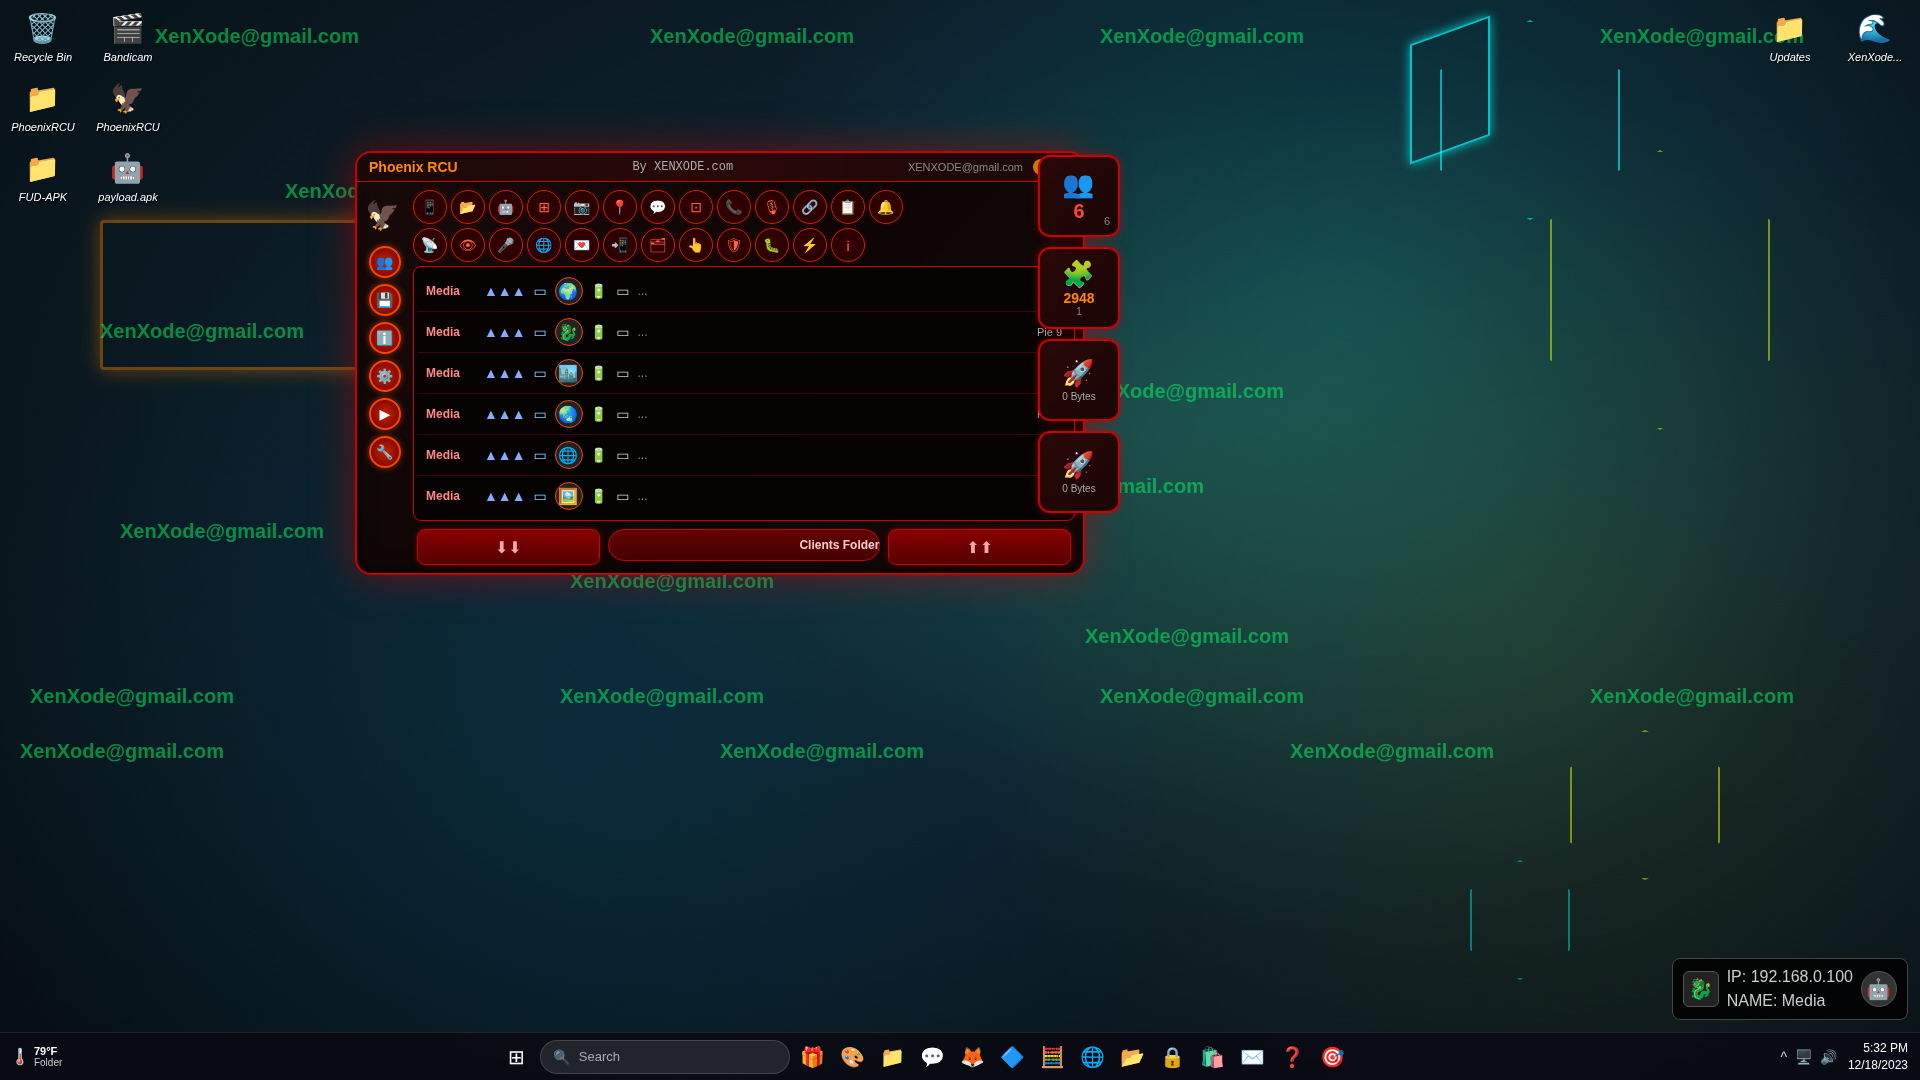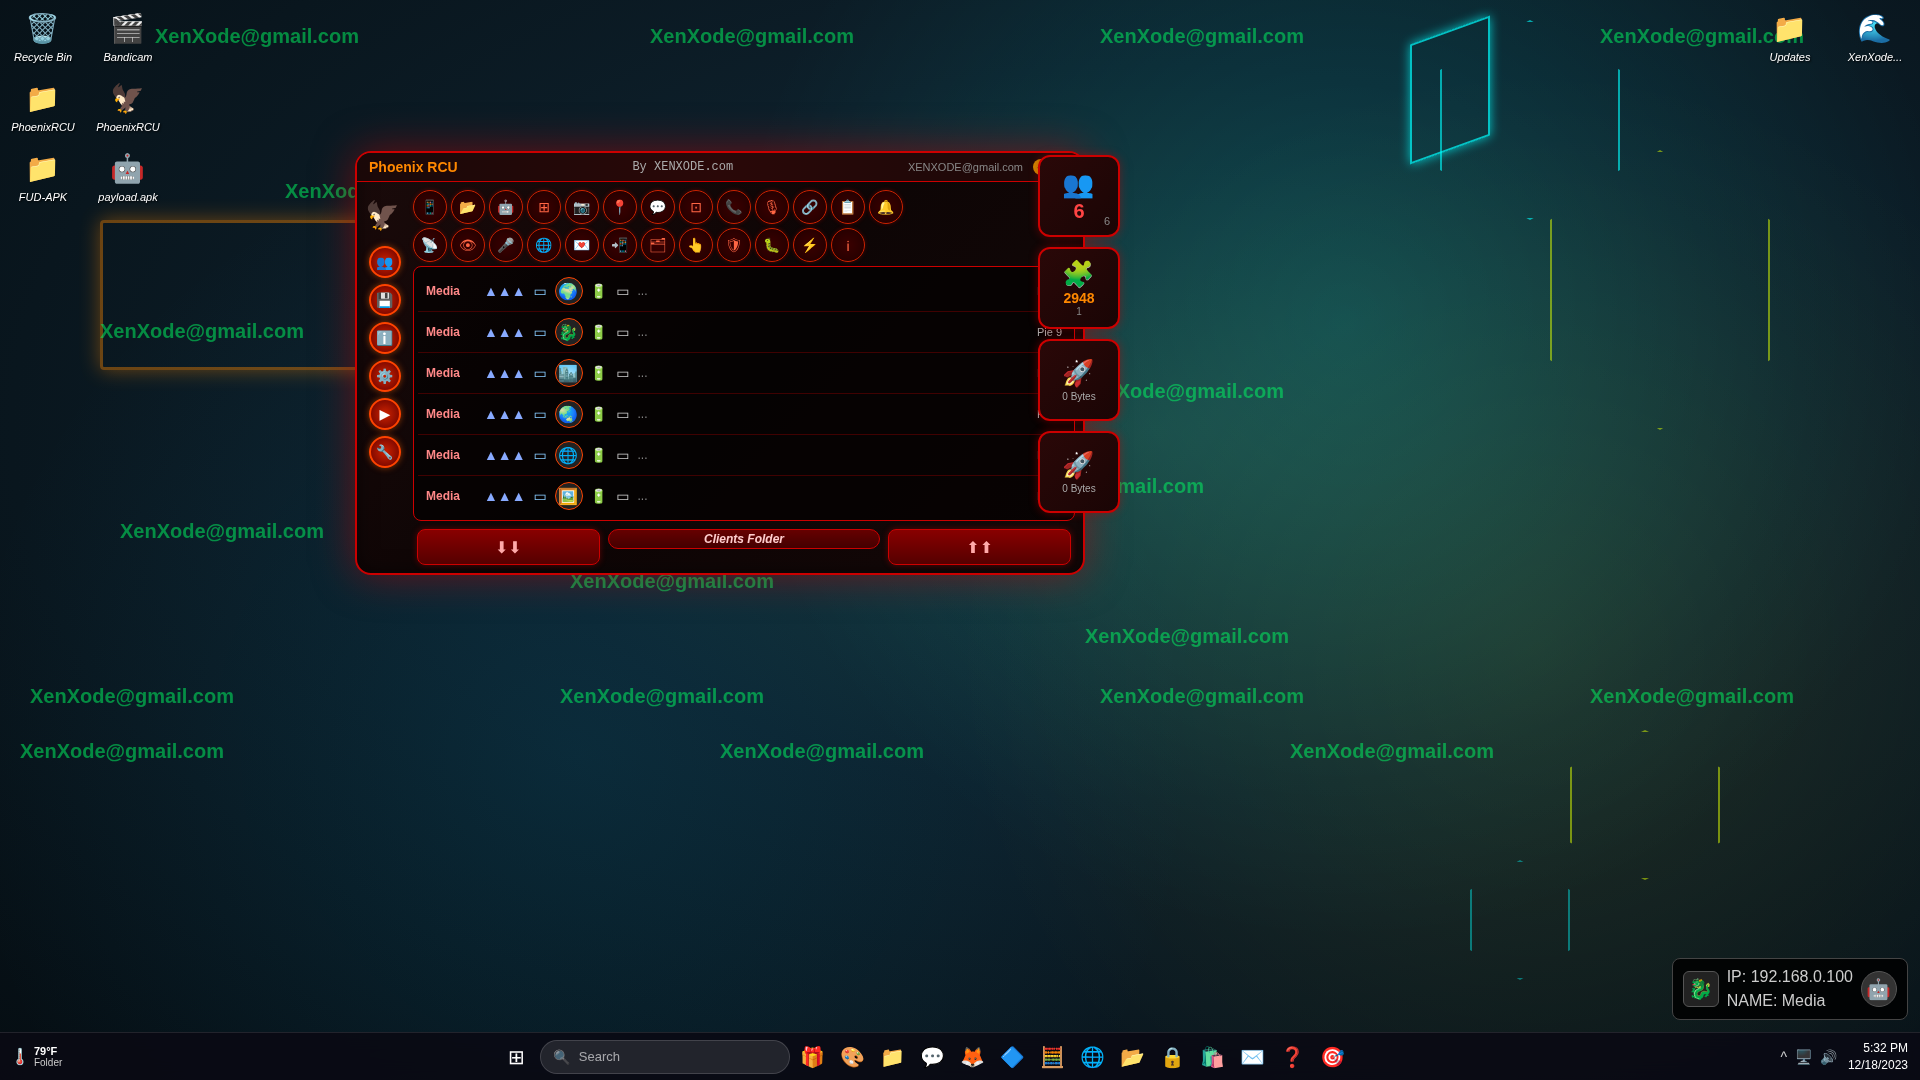--- a/index.html
+++ b/index.html
@@ -306,32 +306,31 @@
       font-size: 16px;
       cursor: pointer;
       display: flex;
       align-items: center;
       justify-content: center;
       box-shadow: 0 0 6px rgba(200,0,0,0.4);
     }
 
     .bottom-btn-center {
       flex: 1.5;
-      height: 20px;
+      height: 32px;
       background: linear-gradient(180deg, #660000 0%, #440000 100%);
       border: 1.5px solid #cc0000;
       border-radius: 20px;
       color: #ffcccc;
       font-size: 12px;
       font-weight: bold;
       cursor: pointer;
       display: flex;
       align-items: center;
-      justify-content: center;
-      font-style: italic;
+      justify-content: flex-end;
     }
 
     .right-panel-btn {
       width: 82px;
       height: 82px;
       background: linear-gradient(135deg, #2a0808 0%, #1a0505 100%);
       border: 2px solid #cc0000;
       border-radius: 12px;
       display: flex;
       flex-direction: column;

